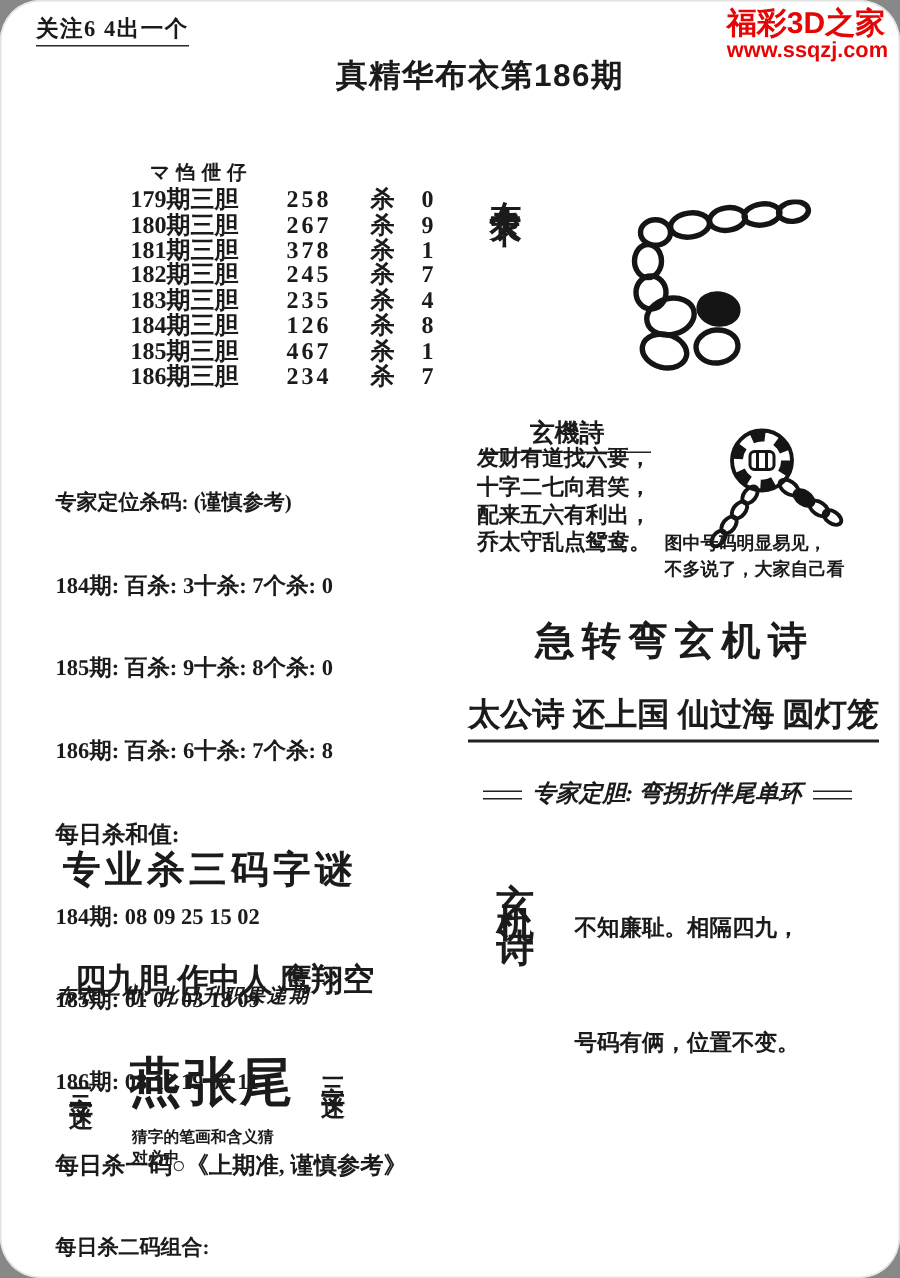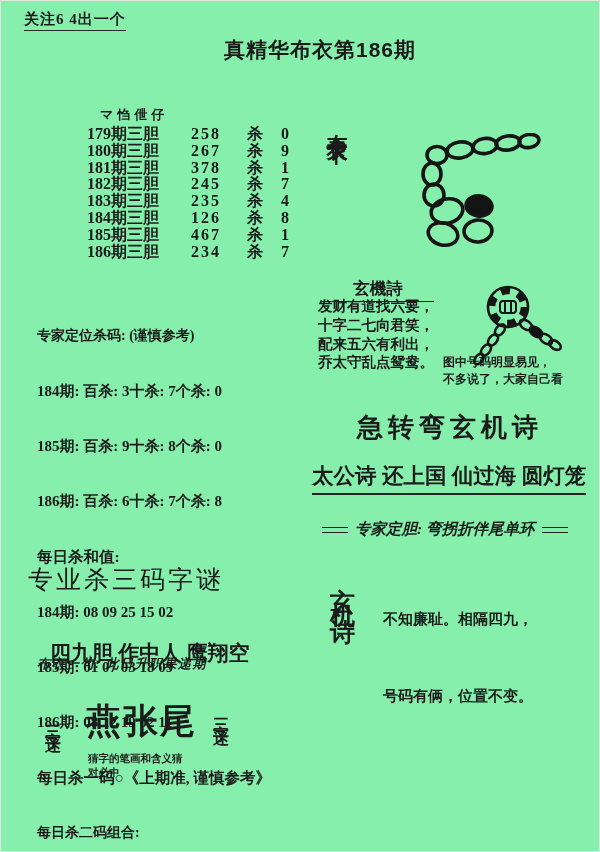--- a/index.html
+++ b/index.html
@@ -1,20 +1,21 @@
 <!DOCTYPE html>
 <html><head>
 <meta charset="utf-8">
 <style>
   html,body{margin:0;padding:0;background:#888;}
   .page{
     position:relative;width:600px;height:852px;margin:0 auto;
-    background:#86efac;overflow:hidden;color:#1b1b1b;
+    background:#ffffff;overflow:hidden;color:#1b1b1b;
     font-family:"Liberation Serif","DejaVu Serif",serif;
     box-shadow:inset 0 0 0 1px #e3e3e0;
+    border-radius:27px;
   }
   .abs{position:absolute;}
   
   .top-note{left:24px;top:10px;font-size:15px;font-weight:bold;
     border-bottom:1.5px solid #2a2a2a;padding-bottom:1px;letter-spacing:1px;}
   .logo{right:8px;top:6px;text-align:left;font-family:"Liberation Sans","DejaVu Sans",sans-serif;line-height:1.05;}
   .logo .l1{font-size:20px;font-weight:900;}
   .logo .l2{font-size:14.5px;font-weight:bold;}
   .main-title{left:0;right:0;top:36px;text-align:center;font-size:21px;font-weight:900;
     letter-spacing:1px;font-family:"Liberation Sans","DejaVu Sans",sans-serif;padding-left:40px;}
@@ -24,21 +25,21 @@
   .dan-row{display:flex;margin-left:43px;}
   .dan-row .p{width:104px;}
   .dan-row .n{width:56px;letter-spacing:2px;}
   .dan-row .k{width:34px;}
   
   .kill-block{left:37px;top:290px;line-height:18.4px;font-weight:bold;white-space:pre;}
   .kb-t{font-size:14px;}
   .kb-r{font-size:15px;}
   .kb-t2{font-size:15.5px;}
   
-  .kill3-title{left:28px;width:224px;top:563px;text-align:left;font-size:25px;font-weight:400;letter-spacing:3px;}
+  .kill3-title{left:28px;width:224px;top:563px;text-align:center;font-size:25px;font-weight:700;letter-spacing:3px;}
   .riddle{left:50px;top:639px;font-size:21px;font-weight:900;white-space:pre;}
   .buyi-line{left:37px;top:655px;font-size:13px;font-weight:bold;font-style:italic;letter-spacing:1.5px;}
   .vert{writing-mode:vertical-rl;text-orientation:upright;}
   .tcm-side-l{left:42px;top:712px;font-size:16px;font-weight:bold;letter-spacing:6px;height:75px;}
   .tcm-side-r{left:210px;top:705px;font-size:16px;font-weight:bold;letter-spacing:6px;height:75px;}
   .tcm-word{left:86px;top:698px;font-size:35px;font-weight:900;letter-spacing:2px;
     font-family:"Liberation Sans","DejaVu Sans",sans-serif;}
   .tcm-note{left:88px;top:752px;font-size:10.5px;font-weight:bold;line-height:13.5px;width:110px;}
   
   .banner{left:323px;top:117px;font-size:21px;font-weight:bold;letter-spacing:4px;height:135px;}
@@ -55,20 +56,24 @@
   .xj2-vert{left:326px;top:568px;font-size:25px;font-weight:900;letter-spacing:15px;height:130px;}
   .xj2-text{left:383px;top:556px;font-size:15px;font-weight:700;line-height:25.5px;white-space:pre;}
   svg .ink{stroke:#151515;fill:none;}
 </style>
 </head>
 <body>
 
 <div class="page">
 
   <div class="abs top-note">关注6 4出一个</div>
+  <div class="abs logo" style="color:#e60505;">
+    <div class="l1">福彩3D之家</div>
+    <div class="l2">www.ssqzj.com</div>
+  </div>
   <div class="abs main-title">真精华布衣第186期</div>
 
   <div class="abs dan-header">マ㤘伳仔</div>
   <div class="abs dan-list">
     <div class="dan-row">
       <span class="p">179期三胆</span>
         <span class="n">258</span>
         <span class="k">杀</span>
         <span class="s">0</span>
     </div>

